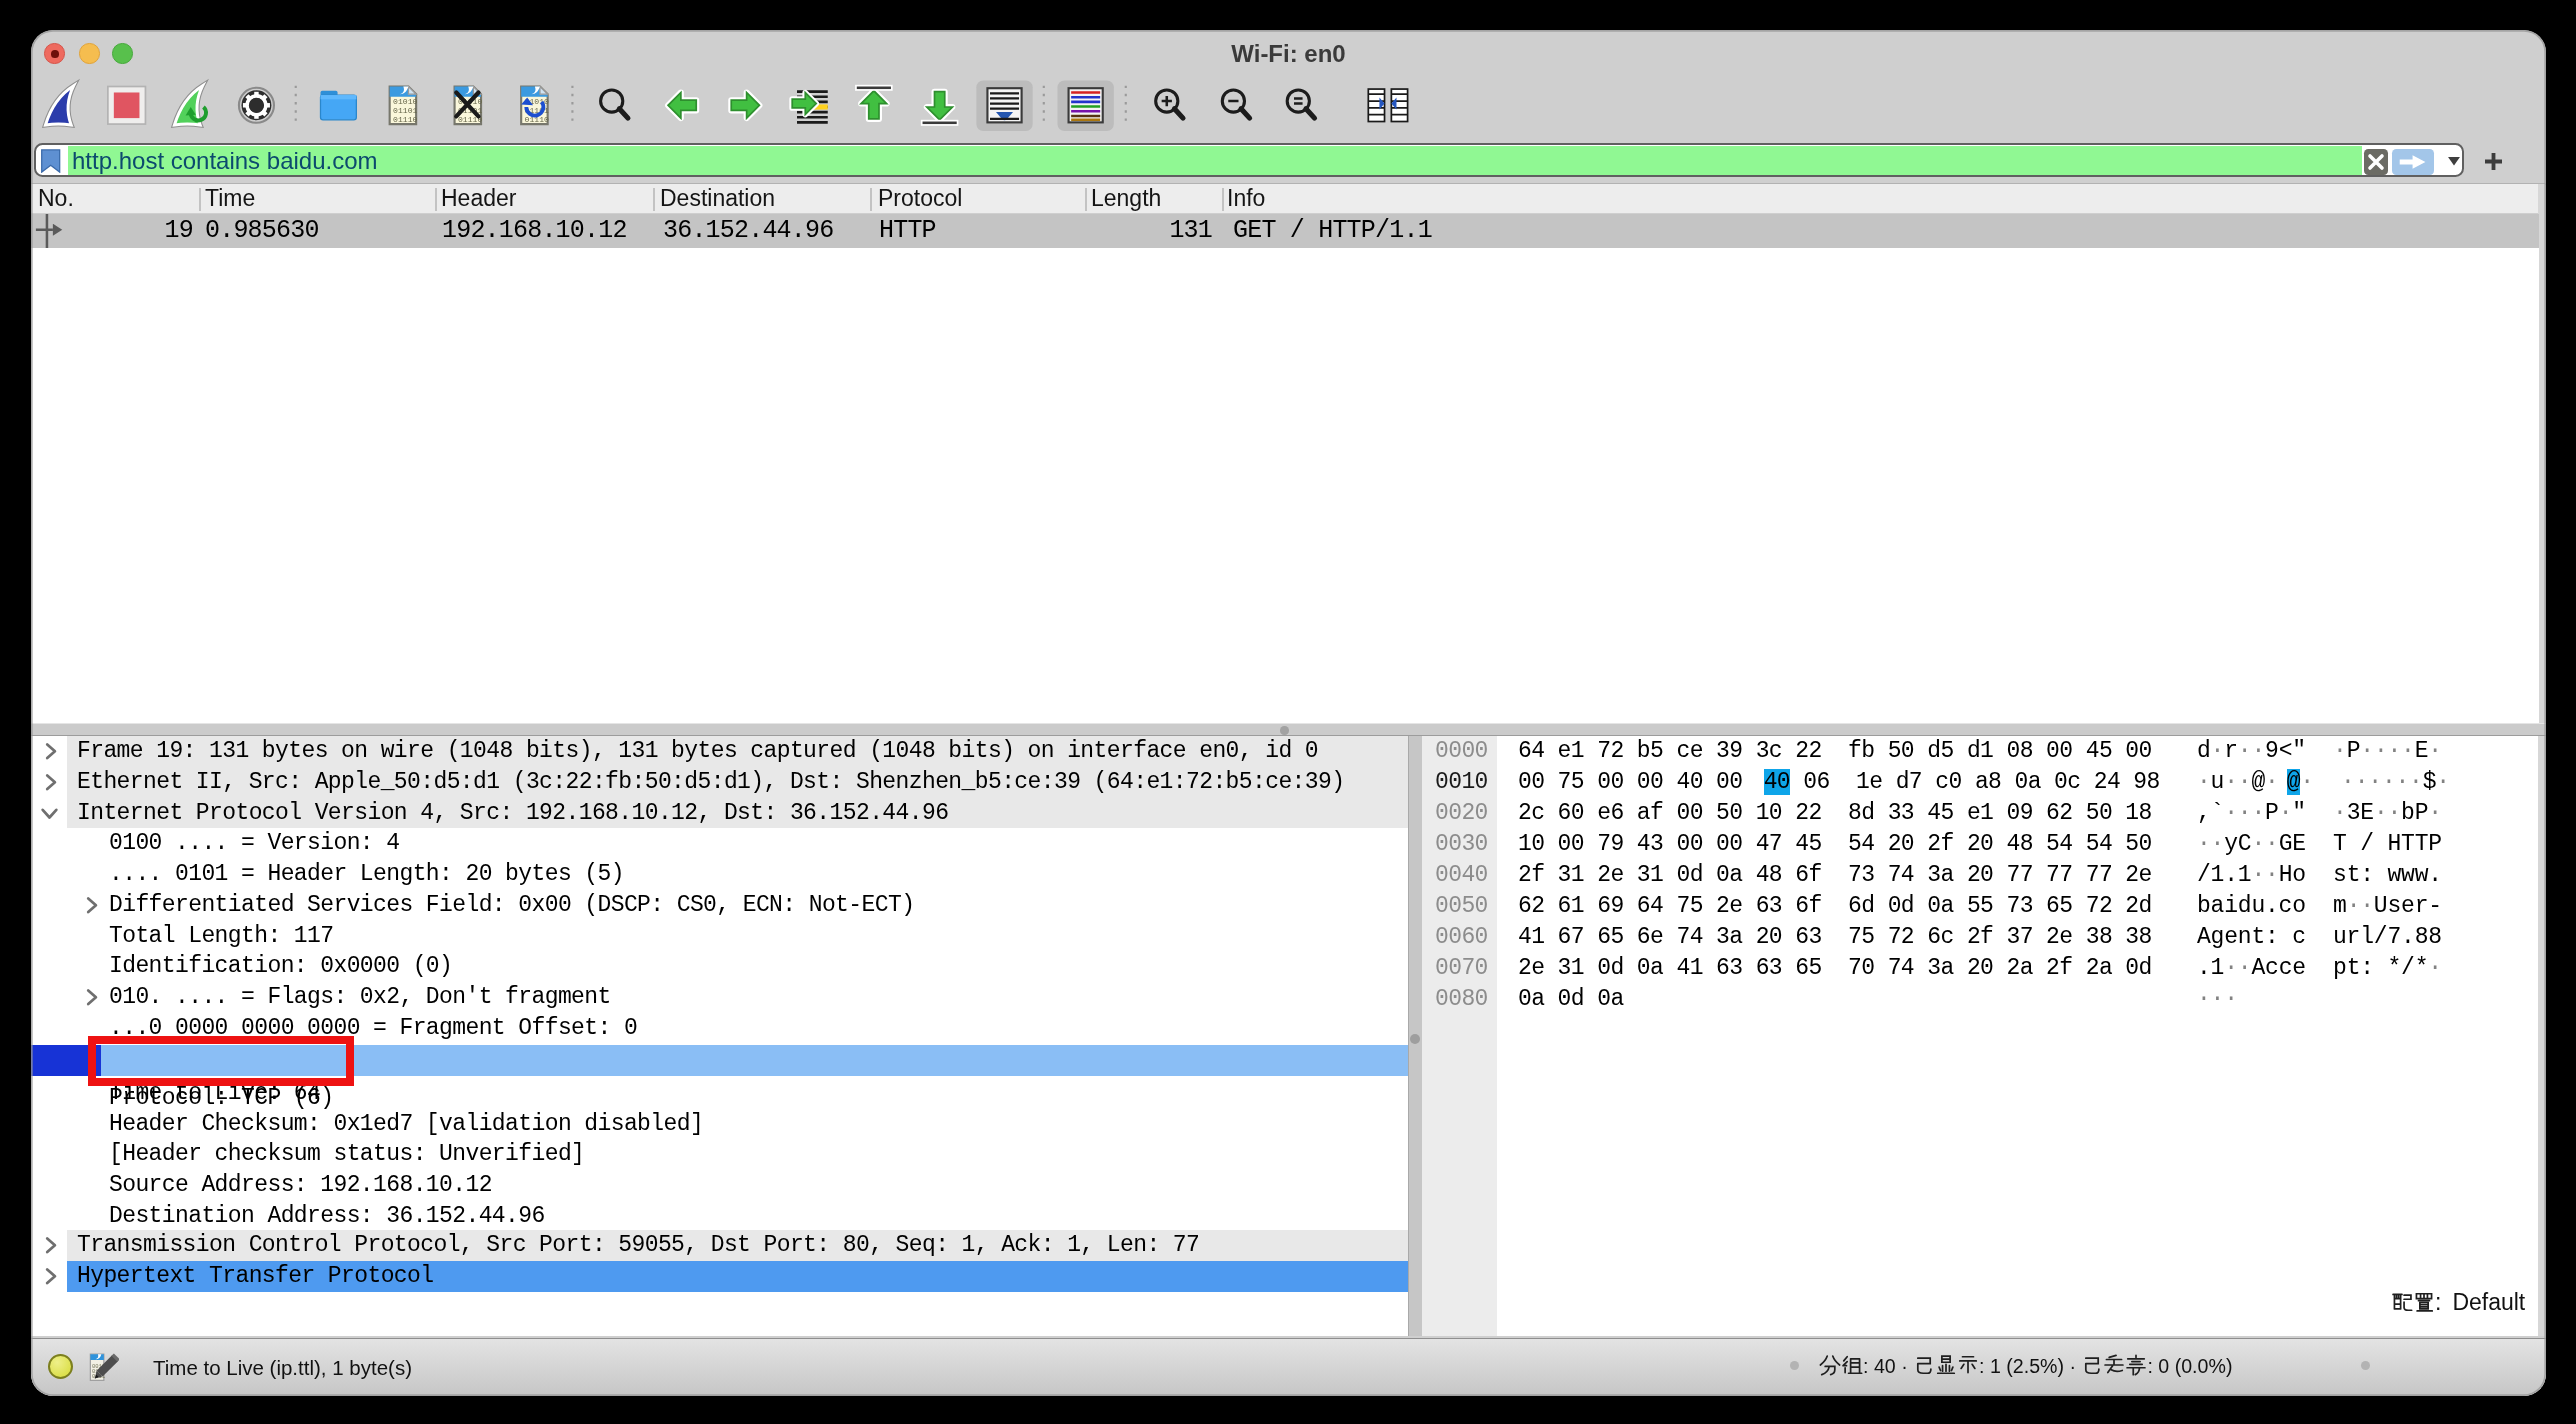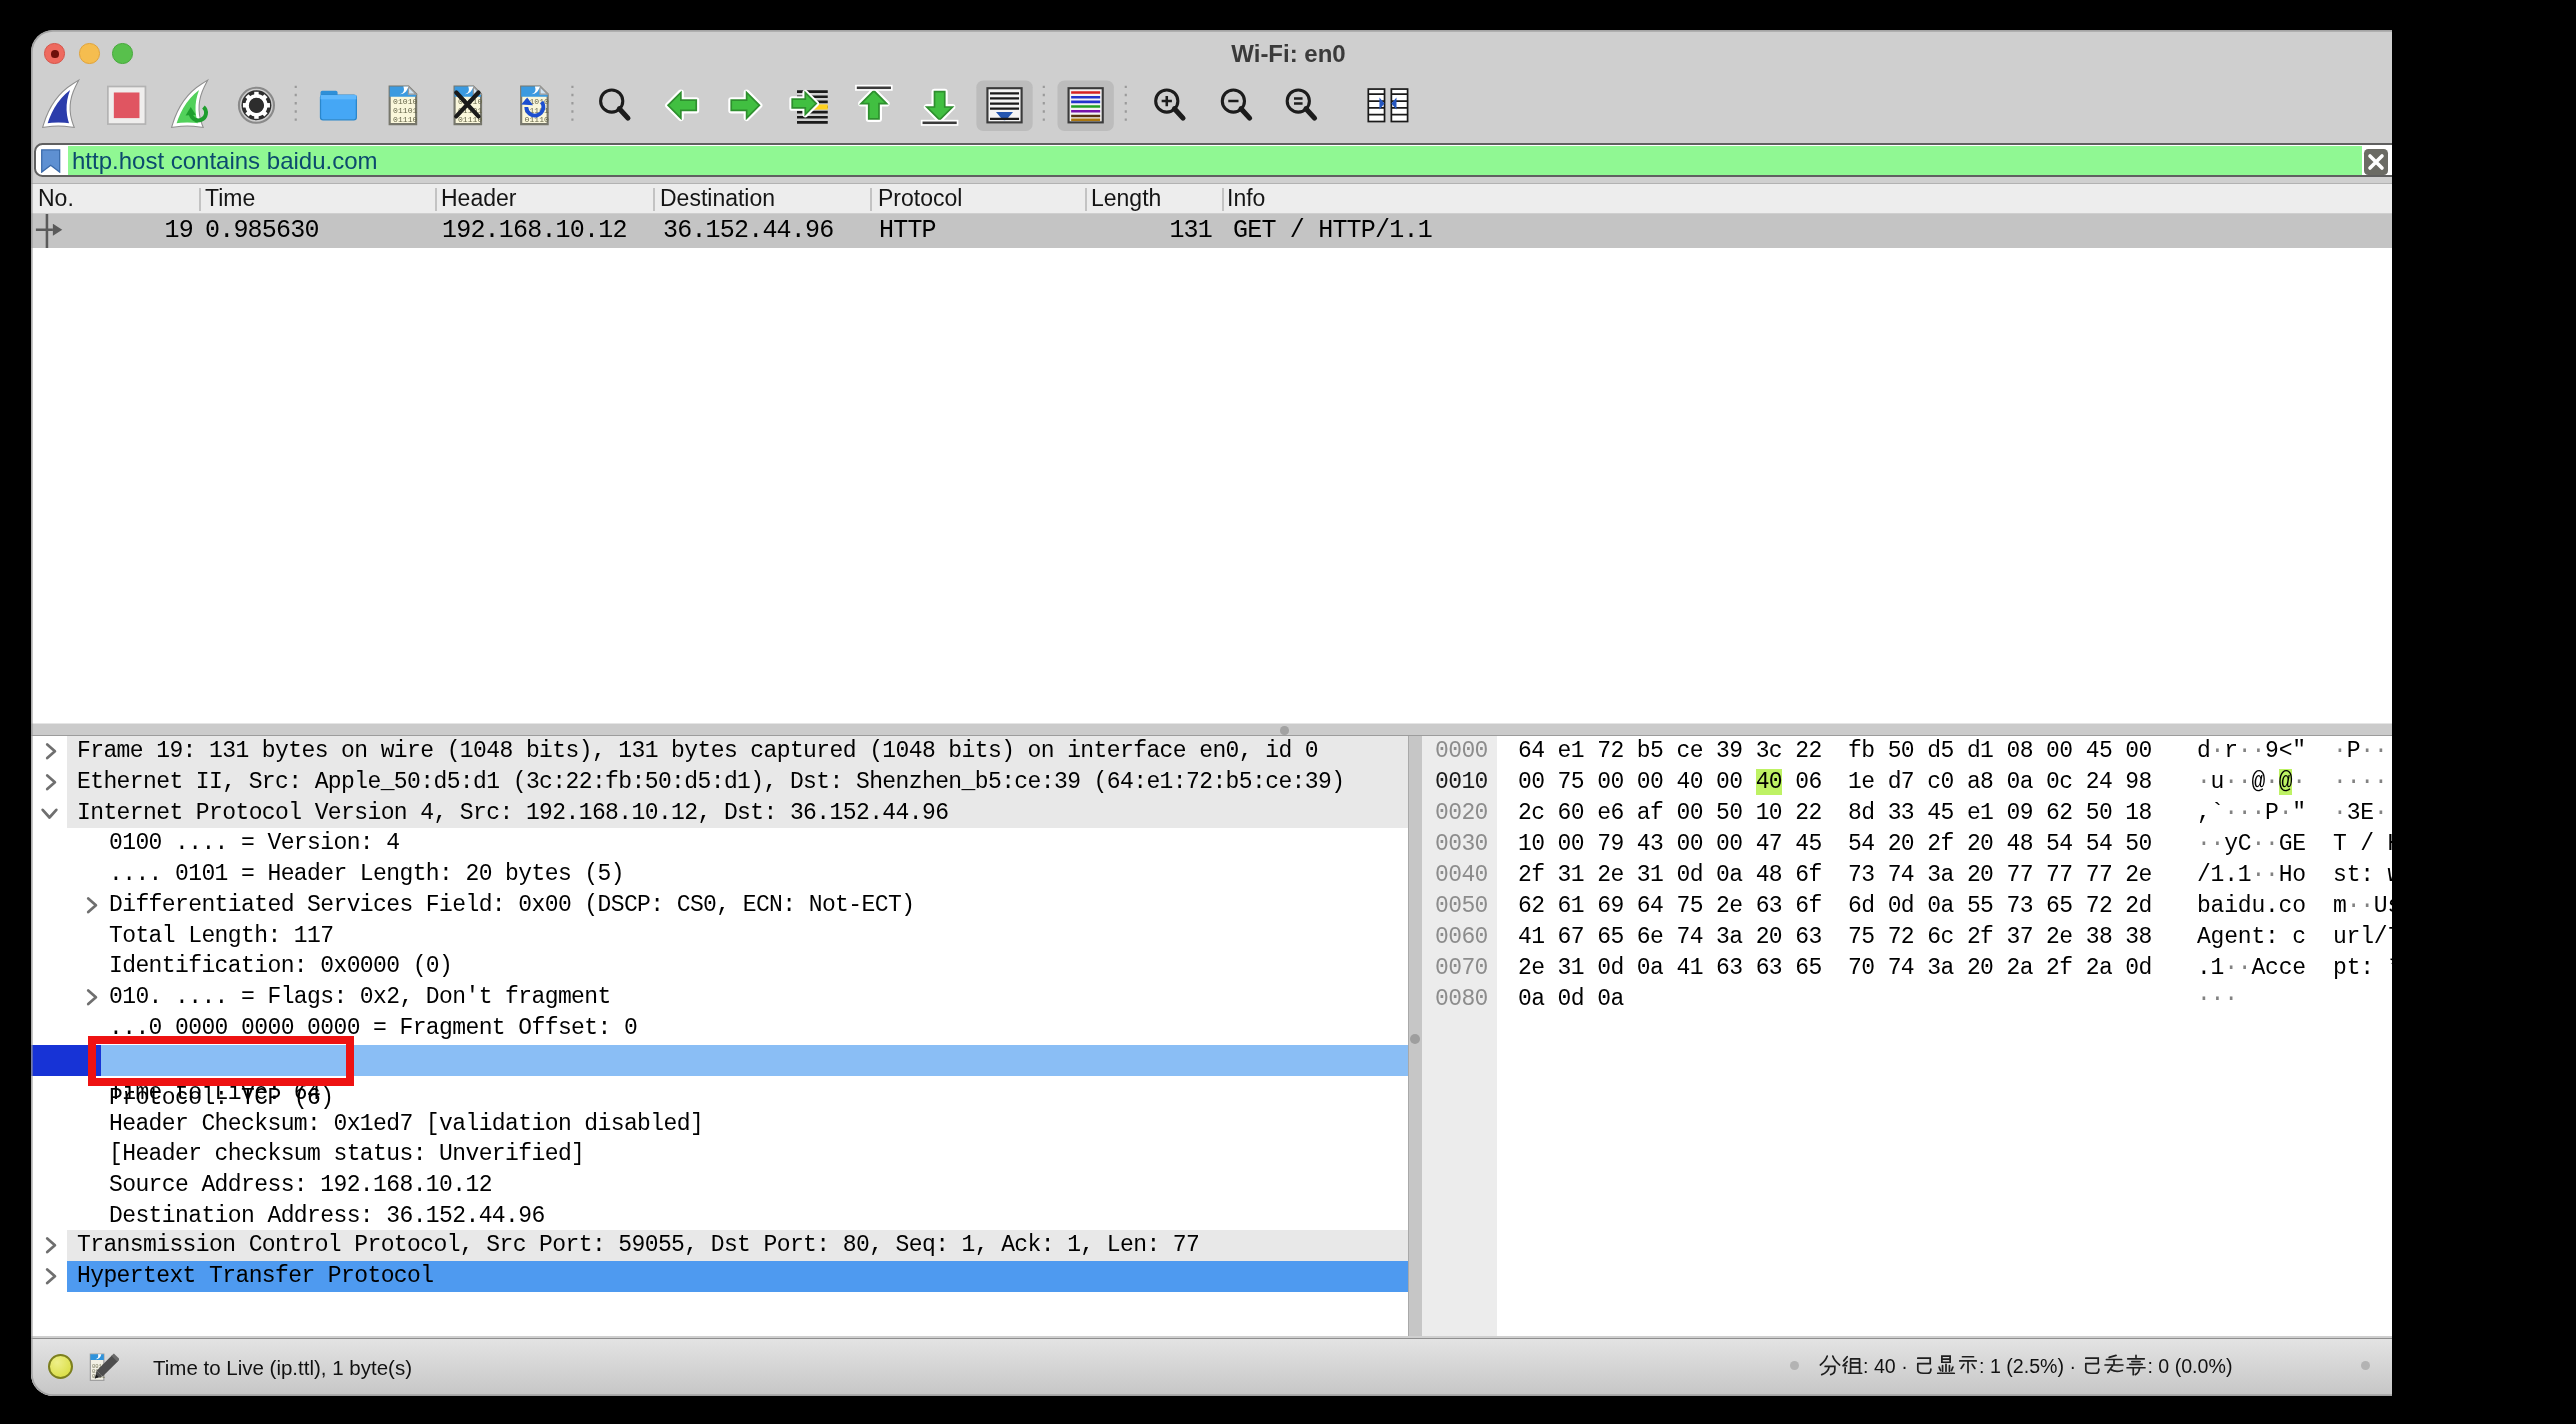--- a/index.html
+++ b/index.html
@@ -1,29 +1,29 @@
 <!DOCTYPE html>
 <html style="font-size:13.7px"><head><meta charset="utf-8">
 <style>
 html,body{margin:0;padding:0;background:#000;}
-#page{position:absolute;left:0;top:0;width:2392px;height:1425px;background:#000;overflow:hidden;font-family:"Liberation Sans",sans-serif;}
+#page{position:absolute;left:0;top:0;width:2576px;height:1425px;background:#000;overflow:hidden;font-family:"Liberation Sans",sans-serif;}
 #win{position:absolute;left:31px;top:30px;width:2515px;height:1366px;background:#cfcfcf;border-radius:22px;overflow:hidden;}
 #S{position:absolute;left:-31px;top:-30px;width:2576px;height:1425px;}
 .abs{position:absolute;}
 .mono{font-family:"Liberation Mono",monospace;font-size:25px;letter-spacing:-0.8px;white-space:pre;color:#000;}
 .hexmono{font-family:"Liberation Mono",monospace;font-size:23px;letter-spacing:-0.6px;white-space:pre;color:#000;}
 .sans{font-family:"Liberation Sans",sans-serif;}
 .hl{height:29px;line-height:29px;font-size:23px;color:#151515;}
 .pr{top:214px;height:34px;line-height:34px;}
 .dr{height:31px;line-height:31px;font-size:23px;letter-spacing:-0.6px;}
 .gd{color:#828282;}
 .chv{width:19px;height:20.5px;}
 .chv path{stroke:#6f6f6f;stroke-width:3.2px;fill:none;stroke-linecap:round;stroke-linejoin:round;}
 .hxoff{color:#8c8c8c;}
-.hb{background:#bef264;}
+.hb{background:#0ea5e9;margin-left:8px;}
 .cjk{width:22px;height:22px;vertical-align:-3.4px;}
 .cjk use{stroke:#1f1f1f;stroke-width:2.5px;fill:none;stroke-linecap:round;}
 #win::after{content:"";position:absolute;inset:0;border-radius:22px;box-shadow:inset 0 0 0 1.7px rgba(150,150,150,0.75);pointer-events:none;z-index:50;}
 </style></head>
 <body>
 <div id="page">
 <div id="win">
 <div id="S">
 
 <div class="abs" style="left:44px;top:43px;width:20.5px;height:20.5px;border-radius:50%;background:#ee6a5f;border:0.9px solid #d5544a;box-sizing:border-box;"></div>

